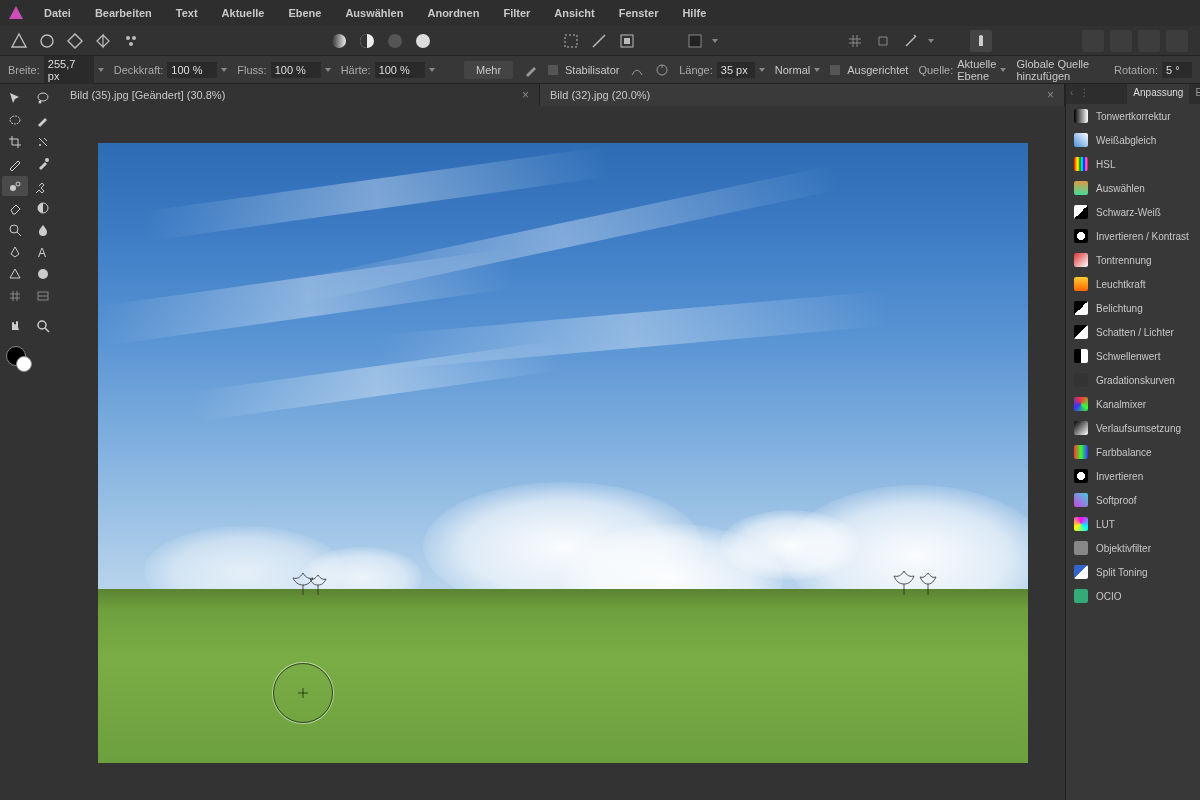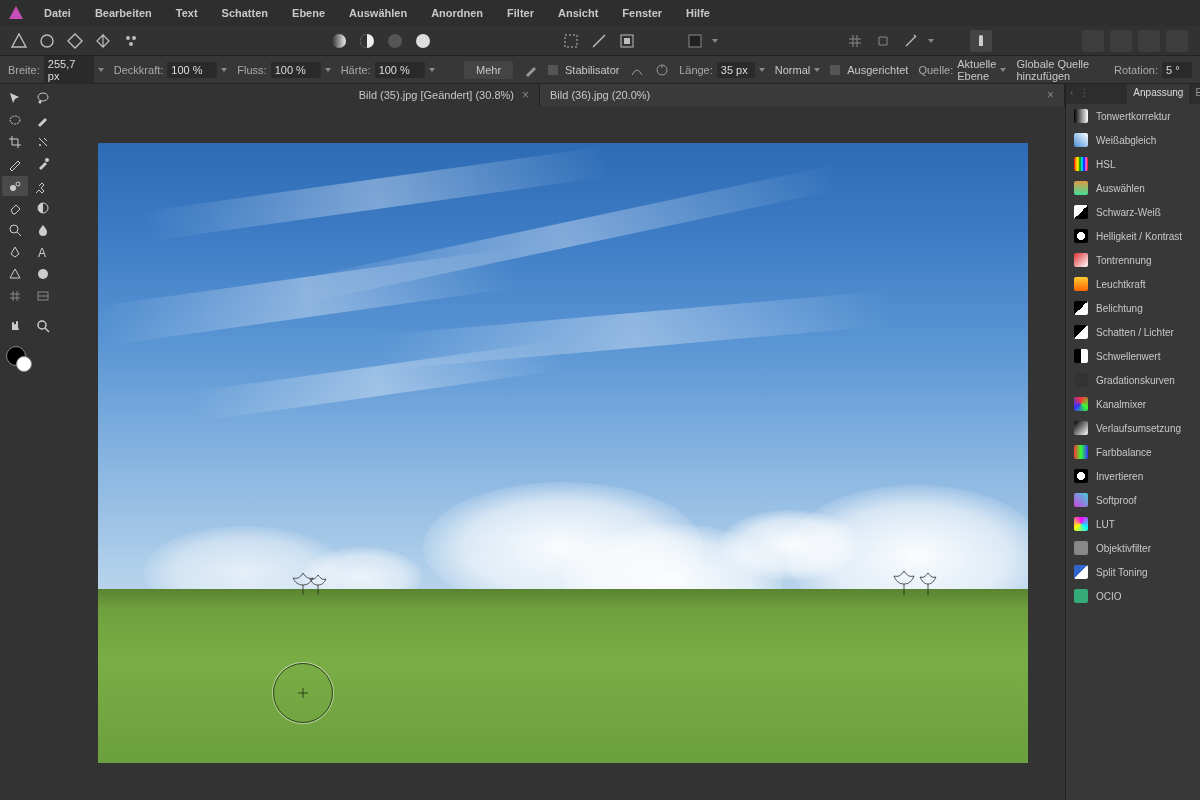--- a/index.html
+++ b/index.html
@@ -72,21 +72,21 @@
 
 <div class="menubar">
   <div class="app-logo">
     <svg width="16" height="16" viewBox="0 0 16 16">
         <polygon points="8,1 15,14 1,14" fill="#c94db8"></polygon>
       </svg>
   </div>
   <div class="menubar-item">Datei</div>
   <div class="menubar-item">Bearbeiten</div>
   <div class="menubar-item">Text</div>
-  <div class="menubar-item">Schatten</div>
+  <div class="menubar-item">Aktuelle</div>
   <div class="menubar-item">Ebene</div>
   <div class="menubar-item">Auswählen</div>
   <div class="menubar-item">Anordnen</div>
   <div class="menubar-item">Filter</div>
   <div class="menubar-item">Ansicht</div>
   <div class="menubar-item">Fenster</div>
   <div class="menubar-item">Hilfe</div>
 </div>
 
 <div class="toolbar">
@@ -425,26 +425,26 @@
         </div>
       </div>
     <div class="color-swatch">
       <div class="swatch-fg"></div>
       <div class="swatch-bg"></div>
     </div>
   </div>
 
   <div class="doc-area">
     <div class="doc-tabs">
-      <div class="doc-tab active" style="min-width:480px;justify-content:flex-end">
+      <div class="doc-tab active" style="min-width:480px;justify-content:space-between">
         <span>Bild (35).jpg [Geändert] (30.8%)</span>
         <span class="tab-close">×</span>
       </div>
       <div class="doc-tab" style="flex:1;justify-content:space-between">
-        <span>Bild (36).jpg (20.0%)</span>
+        <span>Bild (32).jpg (20.0%)</span>
         <span class="tab-close">×</span>
       </div>
     </div>
     <div class="canvas-viewport">
       <div class="canvas-image">
         <div class="sky">
           <div class="wisp" style="top:8%;left:5%;width:50%;height:30px"></div>
           <div class="wisp" style="top:18%;left:20%;width:60%;height:25px;transform:rotate(-12deg)"></div>
           <div class="wisp" style="top:30%;left:0%;width:45%;height:40px"></div>
           <div class="wisp" style="top:38%;left:30%;width:55%;height:35px;transform:rotate(-5deg)"></div>
@@ -500,21 +500,21 @@
         <div class="adj-item">
           <div class="adj-icon" style="background: linear-gradient(rgb(221, 153, 68), rgb(68, 221, 153));"></div>
           <span>Auswählen</span>
         </div>
         <div class="adj-item">
           <div class="adj-icon" style="background: linear-gradient(135deg, rgb(255, 255, 255) 50%, rgb(0, 0, 0) 50%);"></div>
           <span>Schwarz-Weiß</span>
         </div>
         <div class="adj-item">
           <div class="adj-icon" style="background: radial-gradient(circle, rgb(255, 255, 255) 40%, rgb(0, 0, 0) 42%);"></div>
-          <span>Helligkeit / Kontrast</span>
+          <span>Invertieren / Kontrast</span>
         </div>
         <div class="adj-item">
           <div class="adj-icon" style="background: linear-gradient(135deg, rgb(221, 51, 51), rgb(255, 255, 255));"></div>
           <span>Tontrennung</span>
         </div>
         <div class="adj-item">
           <div class="adj-icon" style="background: linear-gradient(rgb(255, 204, 51), rgb(255, 102, 0));"></div>
           <span>Leuchtkraft</span>
         </div>
         <div class="adj-item">

